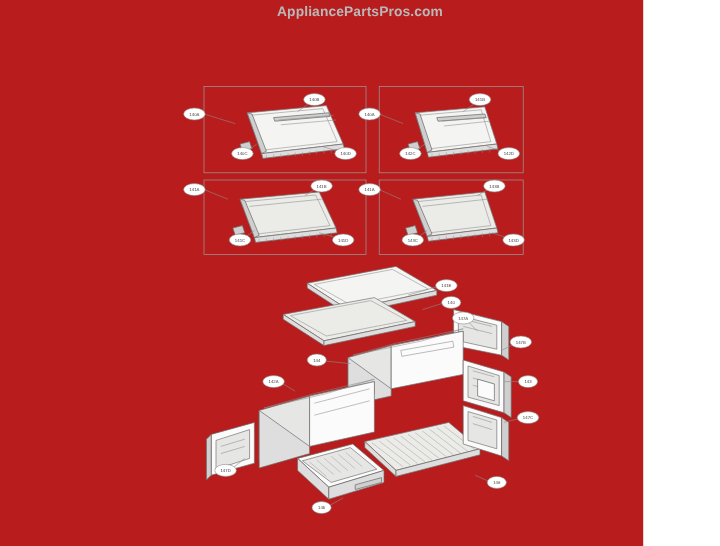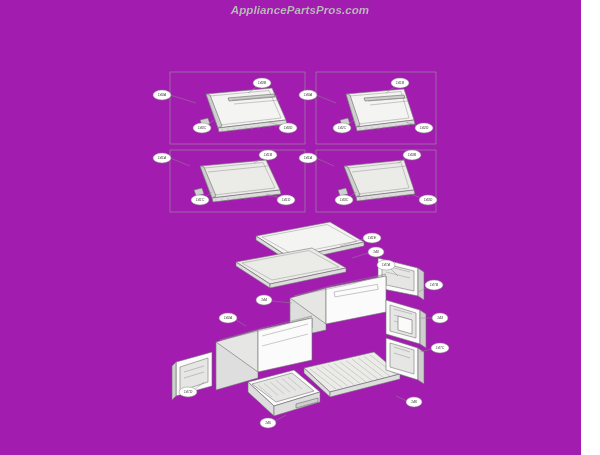--- a/index.html
+++ b/index.html
@@ -9,24 +9,23 @@
   }
   body {
     width: 600px;
     height: 455px;
     position: relative;
     font-family: "Liberation Sans", sans-serif;
     overflow: hidden;
   }
   #page {
     position: relative;
-    width: 581px;
+    width: 536px;
     height: 455px;
-    background: #a21caf;
-    font-style: italic;
+    background: #b91c1c;
   }
   #watermark {
     position: absolute;
     top: 4px;
     left: 0;
     width: 600px;
     text-align: center;
     font-size: 11.5px;
     font-weight: bold;
     color: #b8b8b8;

